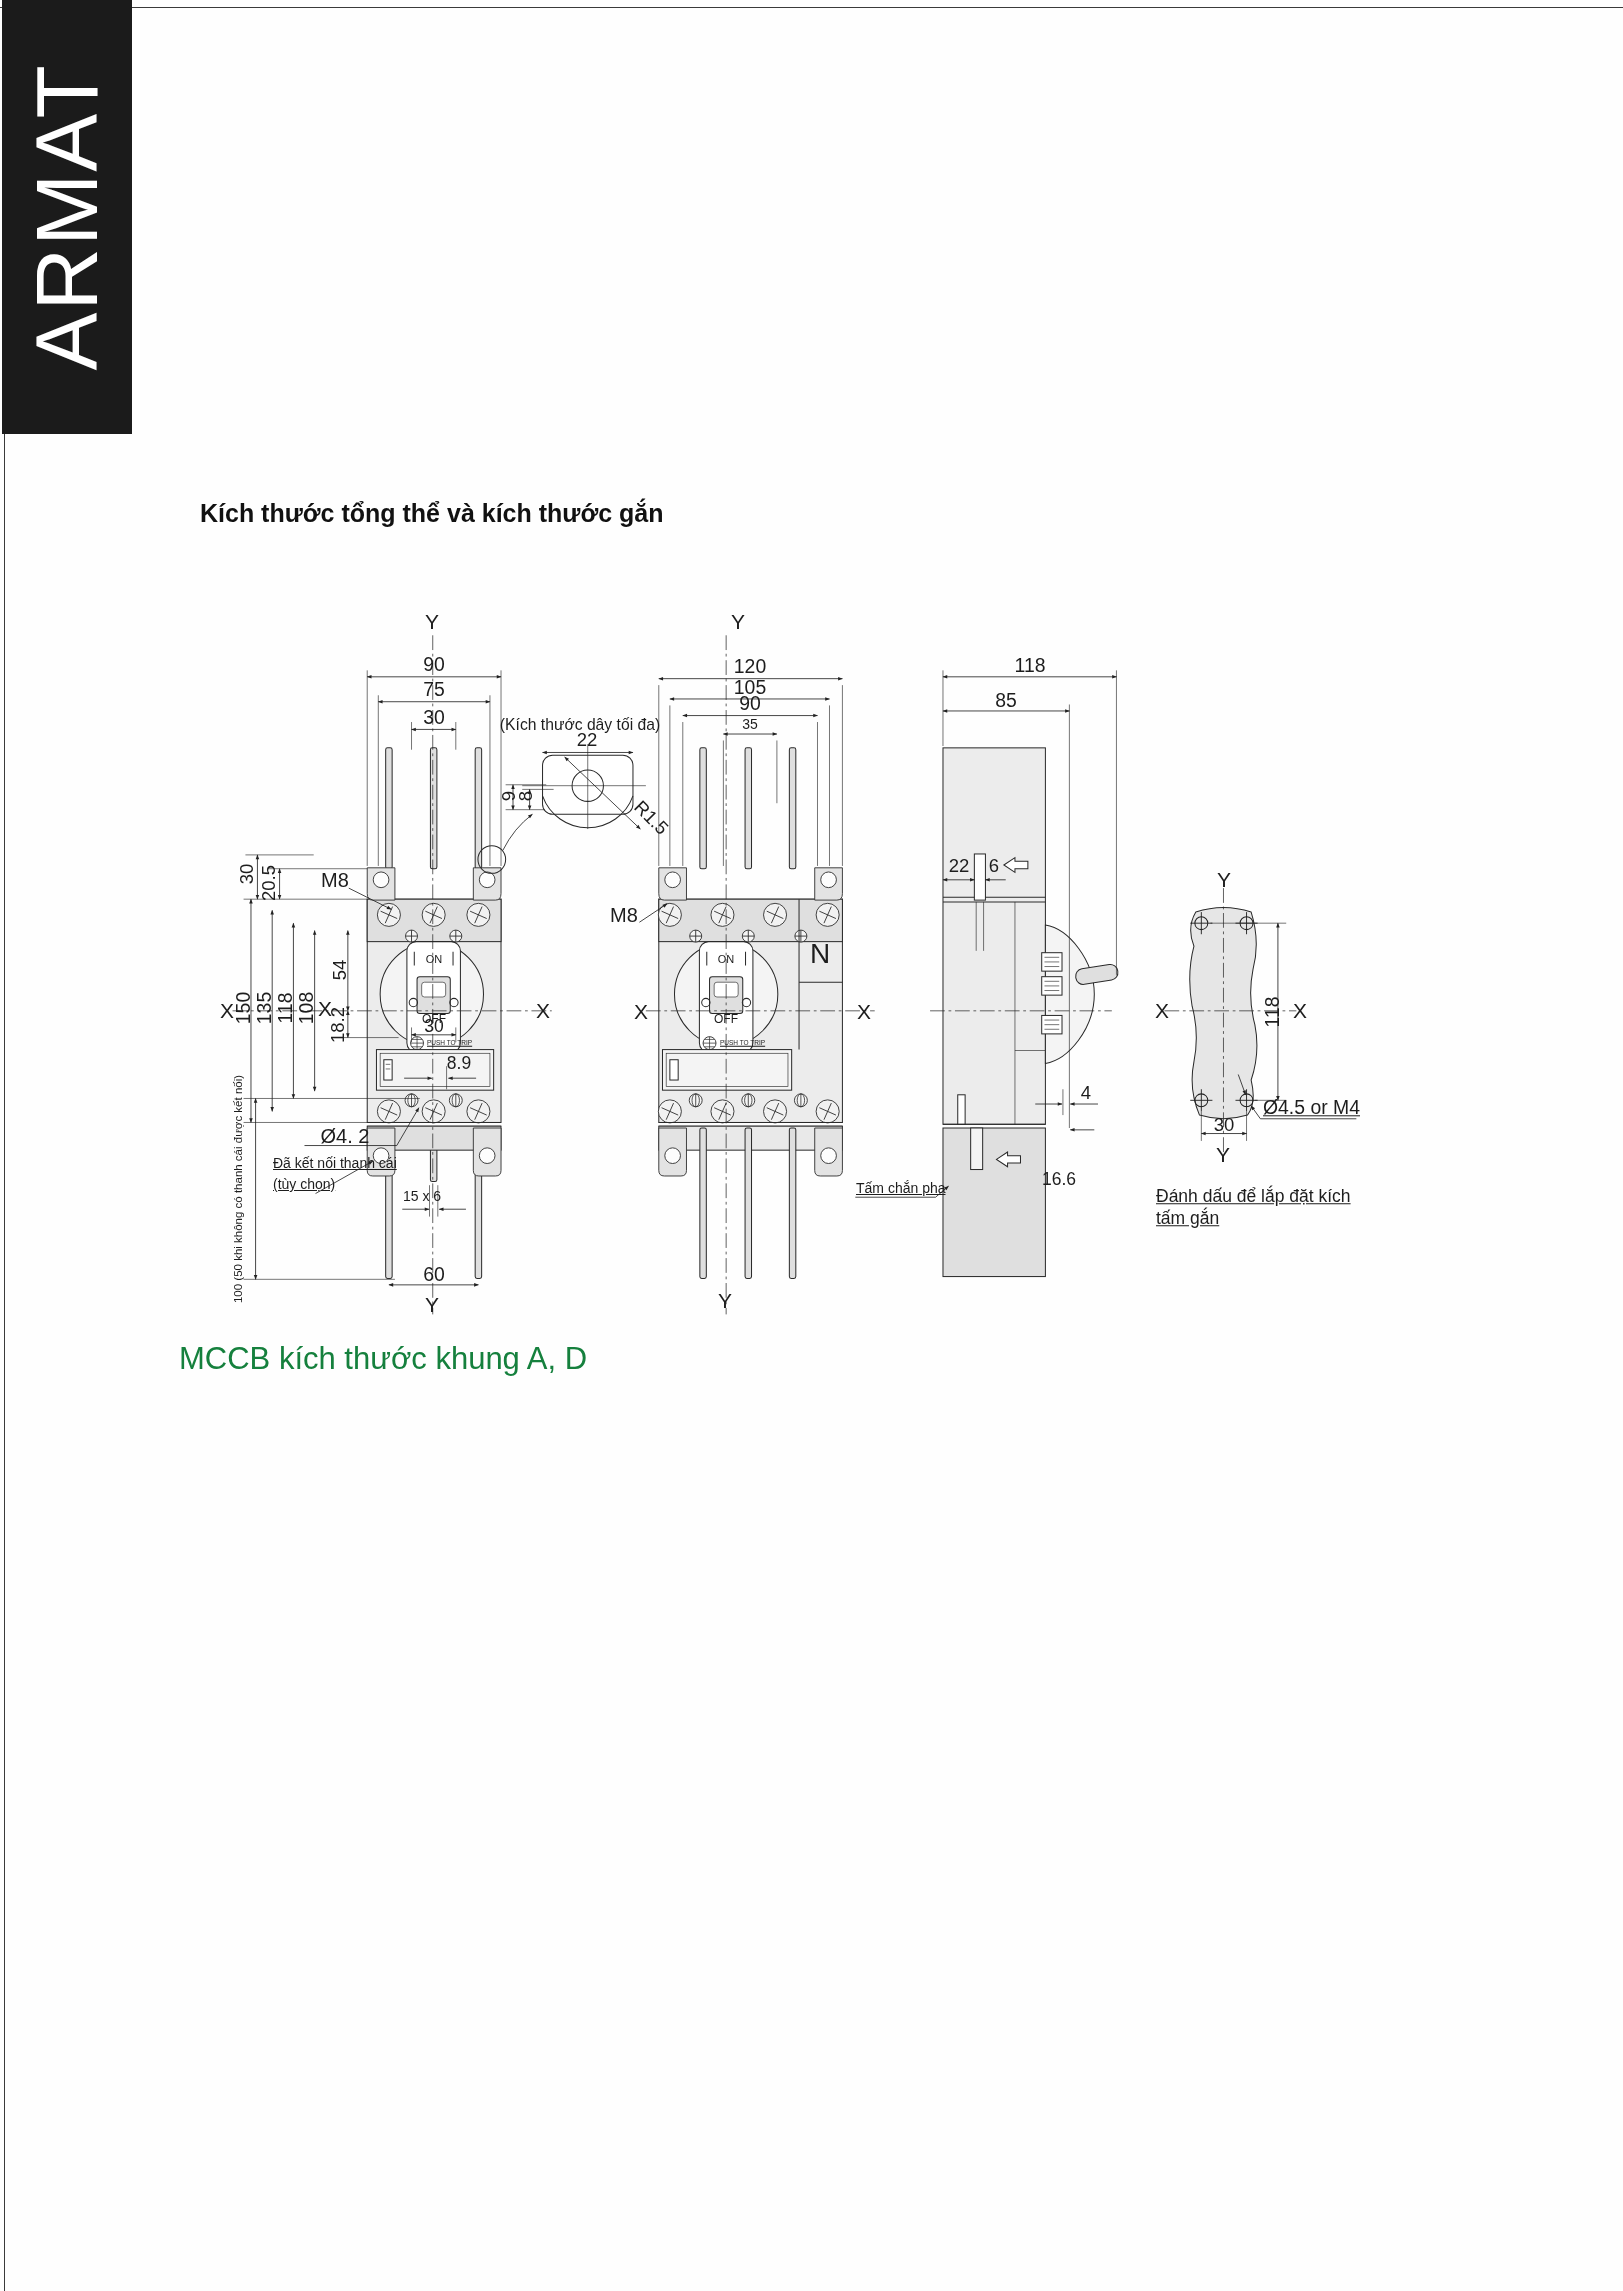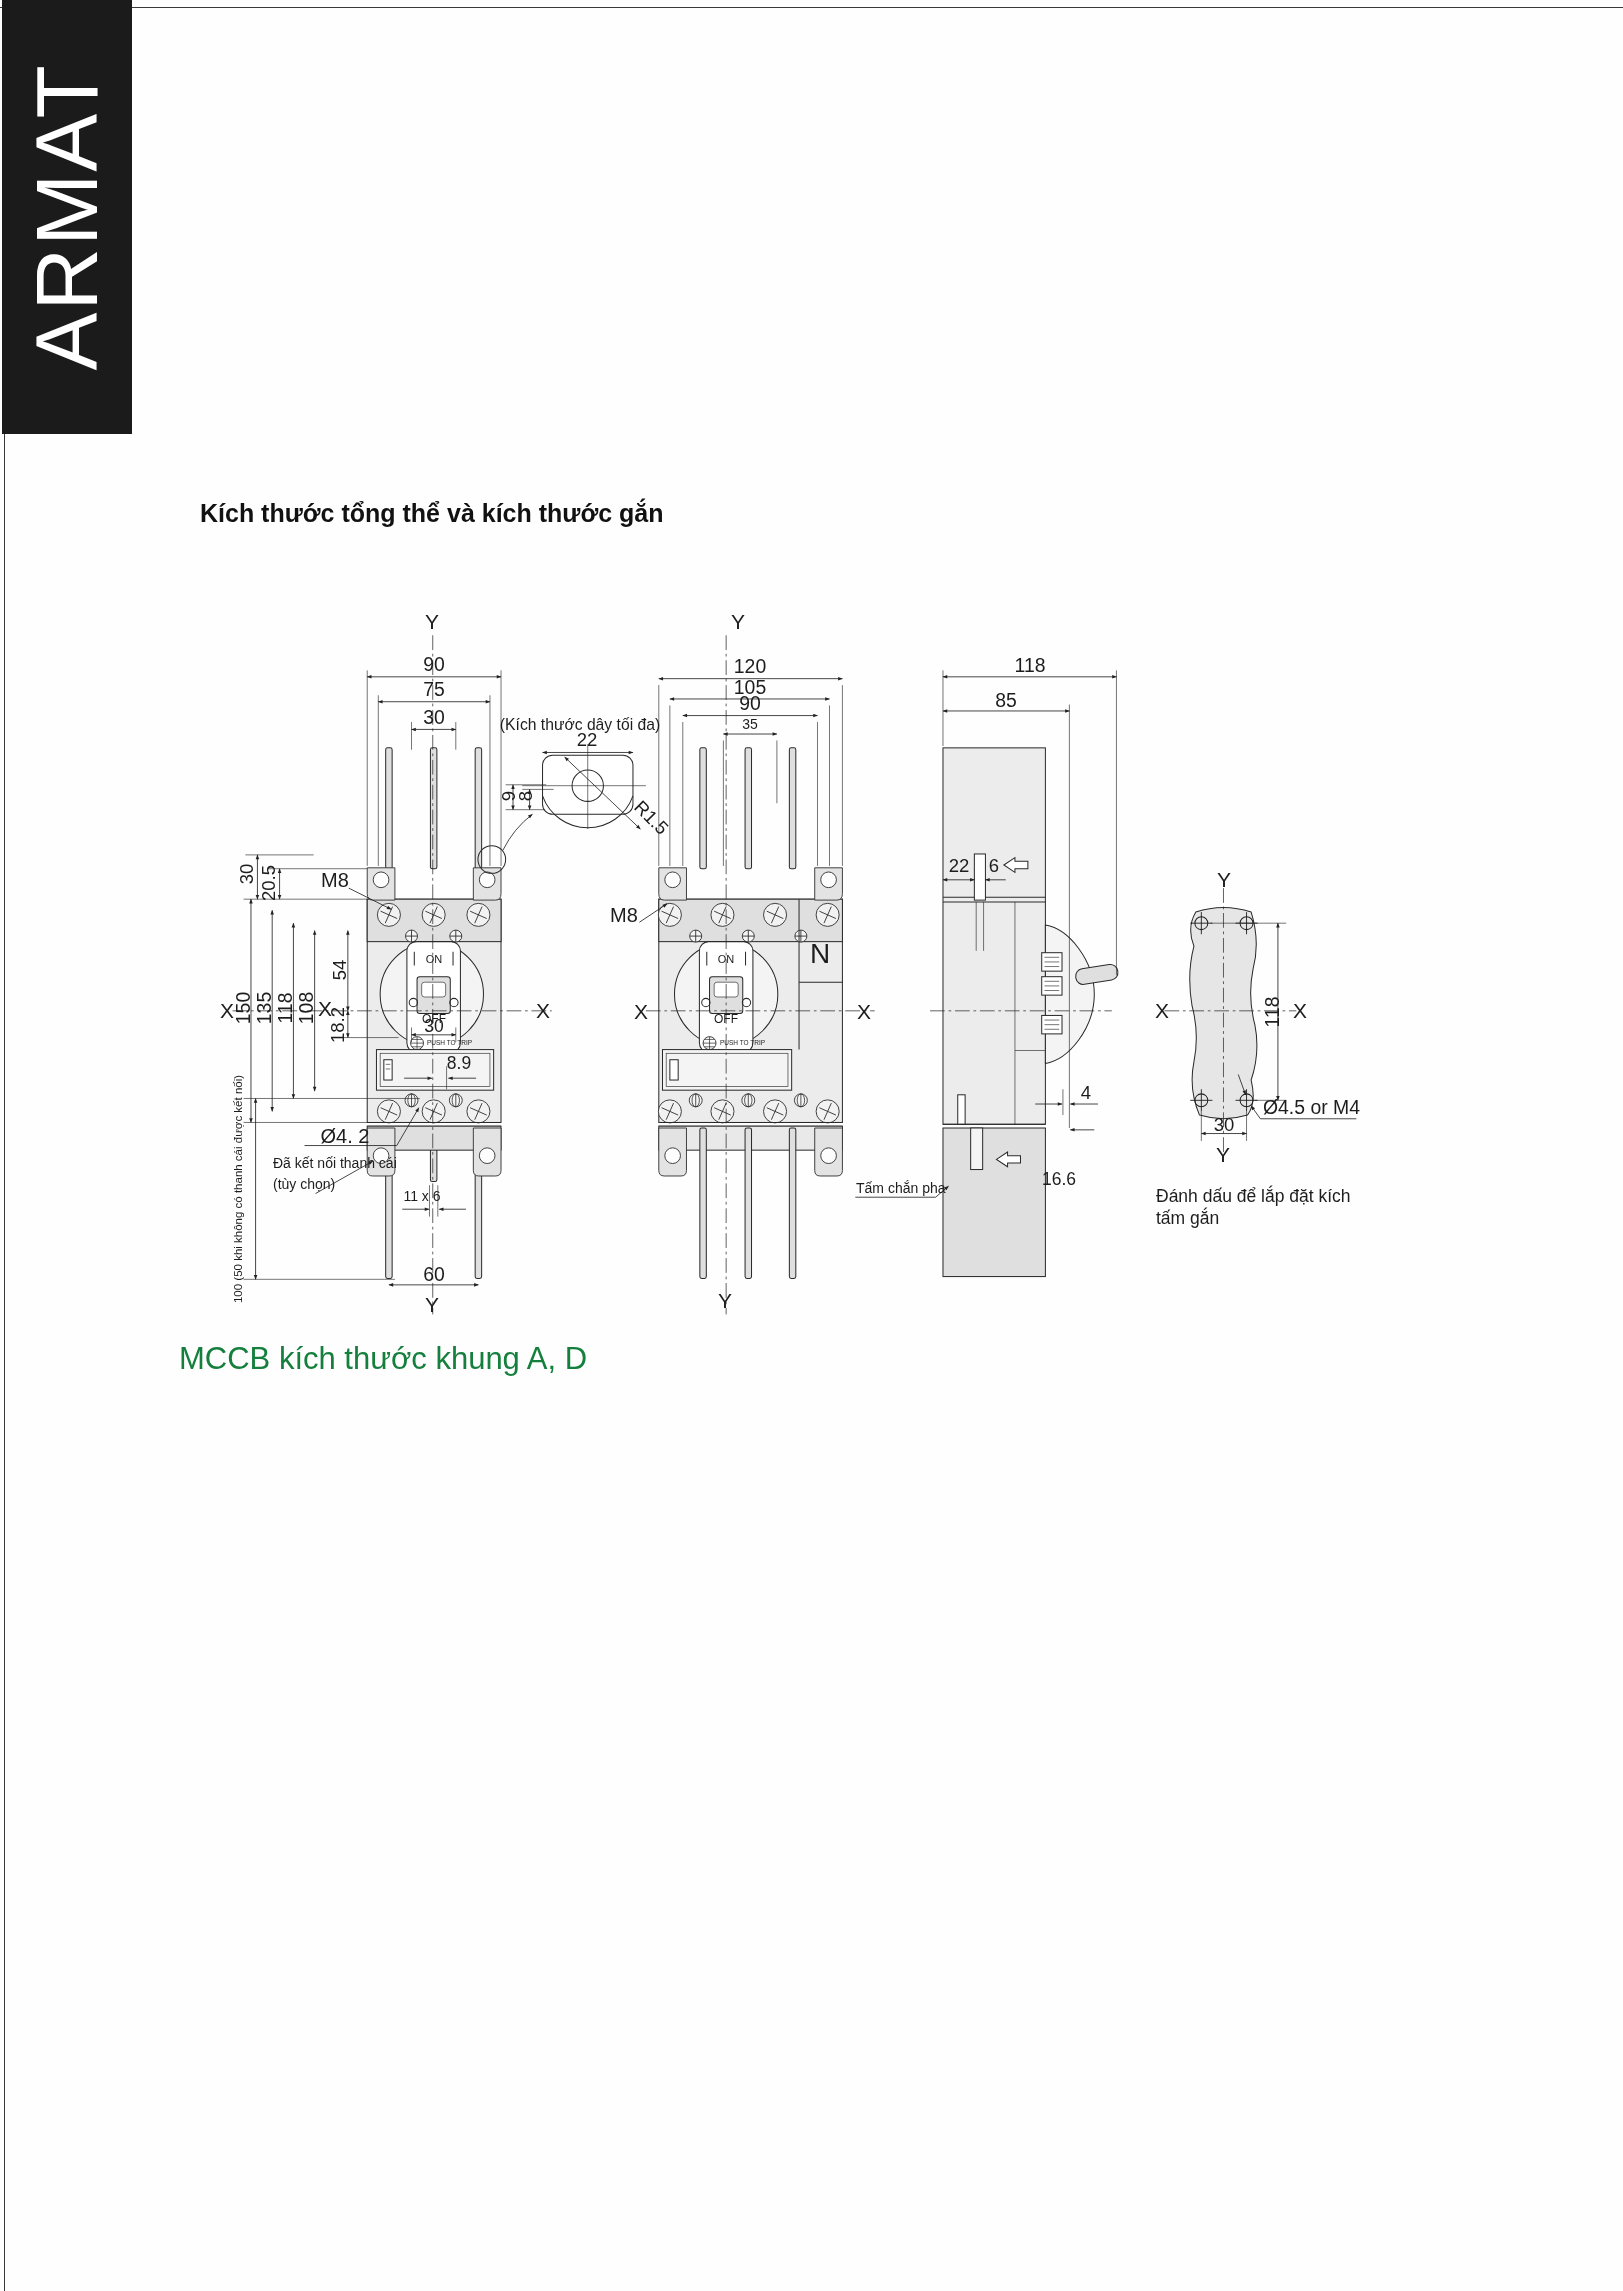--- a/index.html
+++ b/index.html
@@ -7,21 +7,21 @@
         font-family:"Liberation Sans",sans-serif;}
   .frame-top{position:absolute;left:0;top:7.4px;width:1623px;height:0;border-top:1.4px solid #3a3a3a;}
   .frame-left{position:absolute;left:3.7px;top:0;height:2292px;width:0;border-left:1.4px solid #3a3a3a;}
   .brand-bar{position:absolute;left:1.8px;top:0;width:130px;height:434px;background:#1b1b1b;}
   .brand-text{position:absolute;left:50%;top:50%;transform:translate(-50%,-50%) rotate(-90deg);
         color:#fff;font-size:87px;font-weight:500;letter-spacing:1.8px;white-space:nowrap;}
   .title{position:absolute;left:200px;top:499px;font-size:25px;font-weight:bold;color:#111;white-space:nowrap;}
   .caption{position:absolute;left:179px;top:1341px;font-size:31px;color:#15803d;white-space:nowrap;}
   svg.draw{position:absolute;left:0;top:0;}
   .lbl{position:absolute;transform:translate(-50%,-50%);color:#1d1d1d;white-space:nowrap;line-height:1;}
-  .la{transform:translate(0,-50%);}
+  .la{transform:translate(0,-50%);text-decoration:underline;}
   .r90{transform:translate(-50%,-50%) rotate(-90deg);}
   .r45{transform:translate(-50%,-50%) rotate(45deg);}
   .b{font-weight:normal;}
 </style>
 </head>
 <body>
 
 <div class="page">
 
   <div class="frame-top"></div>
@@ -380,21 +380,21 @@
   <div class="lbl" style="left:543px;top:1010px;font-size:21px">X</div>
   <div class="lbl b" style="left:434px;top:959px;font-size:11px">ON</div>
   <div class="lbl" style="left:434px;top:1019px;font-size:12px">OFF</div>
   <div class="lbl" style="left:434px;top:1026px;font-size:17.5px;top:1027px">30</div>
   <div class="lbl la" style="left:427px;top:1043px;font-size:6.5px">PUSH TO TRIP</div>
   <div class="lbl" style="left:459px;top:1064px;font-size:17.5px">8.9</div>
   <div class="lbl" style="left:345px;top:1136px;font-size:20px">Ø4. 2</div>
   <div class="lbl la" style="left:273px;top:1163px;font-size:14px">Đã kết nối thanh cái</div>
   <div class="lbl la" style="left:273px;top:1184px;font-size:14px">(tùy chọn)</div>
   <div class="lbl r90" style="left:239px;top:1189px;font-size:11.5px">100 (50 khi không có thanh cái được kết nối)</div>
-  <div class="lbl" style="left:422px;top:1196px;font-size:14px">11 x 6</div>
+  <div class="lbl" style="left:422px;top:1196px;font-size:14px">15 x 6</div>
   <div class="lbl" style="left:434px;top:1275px;font-size:19.4px">60</div>
   <div class="lbl" style="left:432px;top:1304px;font-size:21px">Y</div>
 
   <div class="lbl" style="left:738px;top:621px;font-size:21px">Y</div>
   <div class="lbl" style="left:750px;top:667px;font-size:19.4px">120</div>
   <div class="lbl" style="left:750px;top:688px;font-size:19.4px">105</div>
   <div class="lbl" style="left:750px;top:704px;font-size:19.4px">90</div>
   <div class="lbl" style="left:750px;top:724px;font-size:14px">35</div>
   <div class="lbl" style="left:624px;top:915px;font-size:20px">M8</div>
   <div class="lbl" style="left:820px;top:954px;font-size:28px">N</div>

